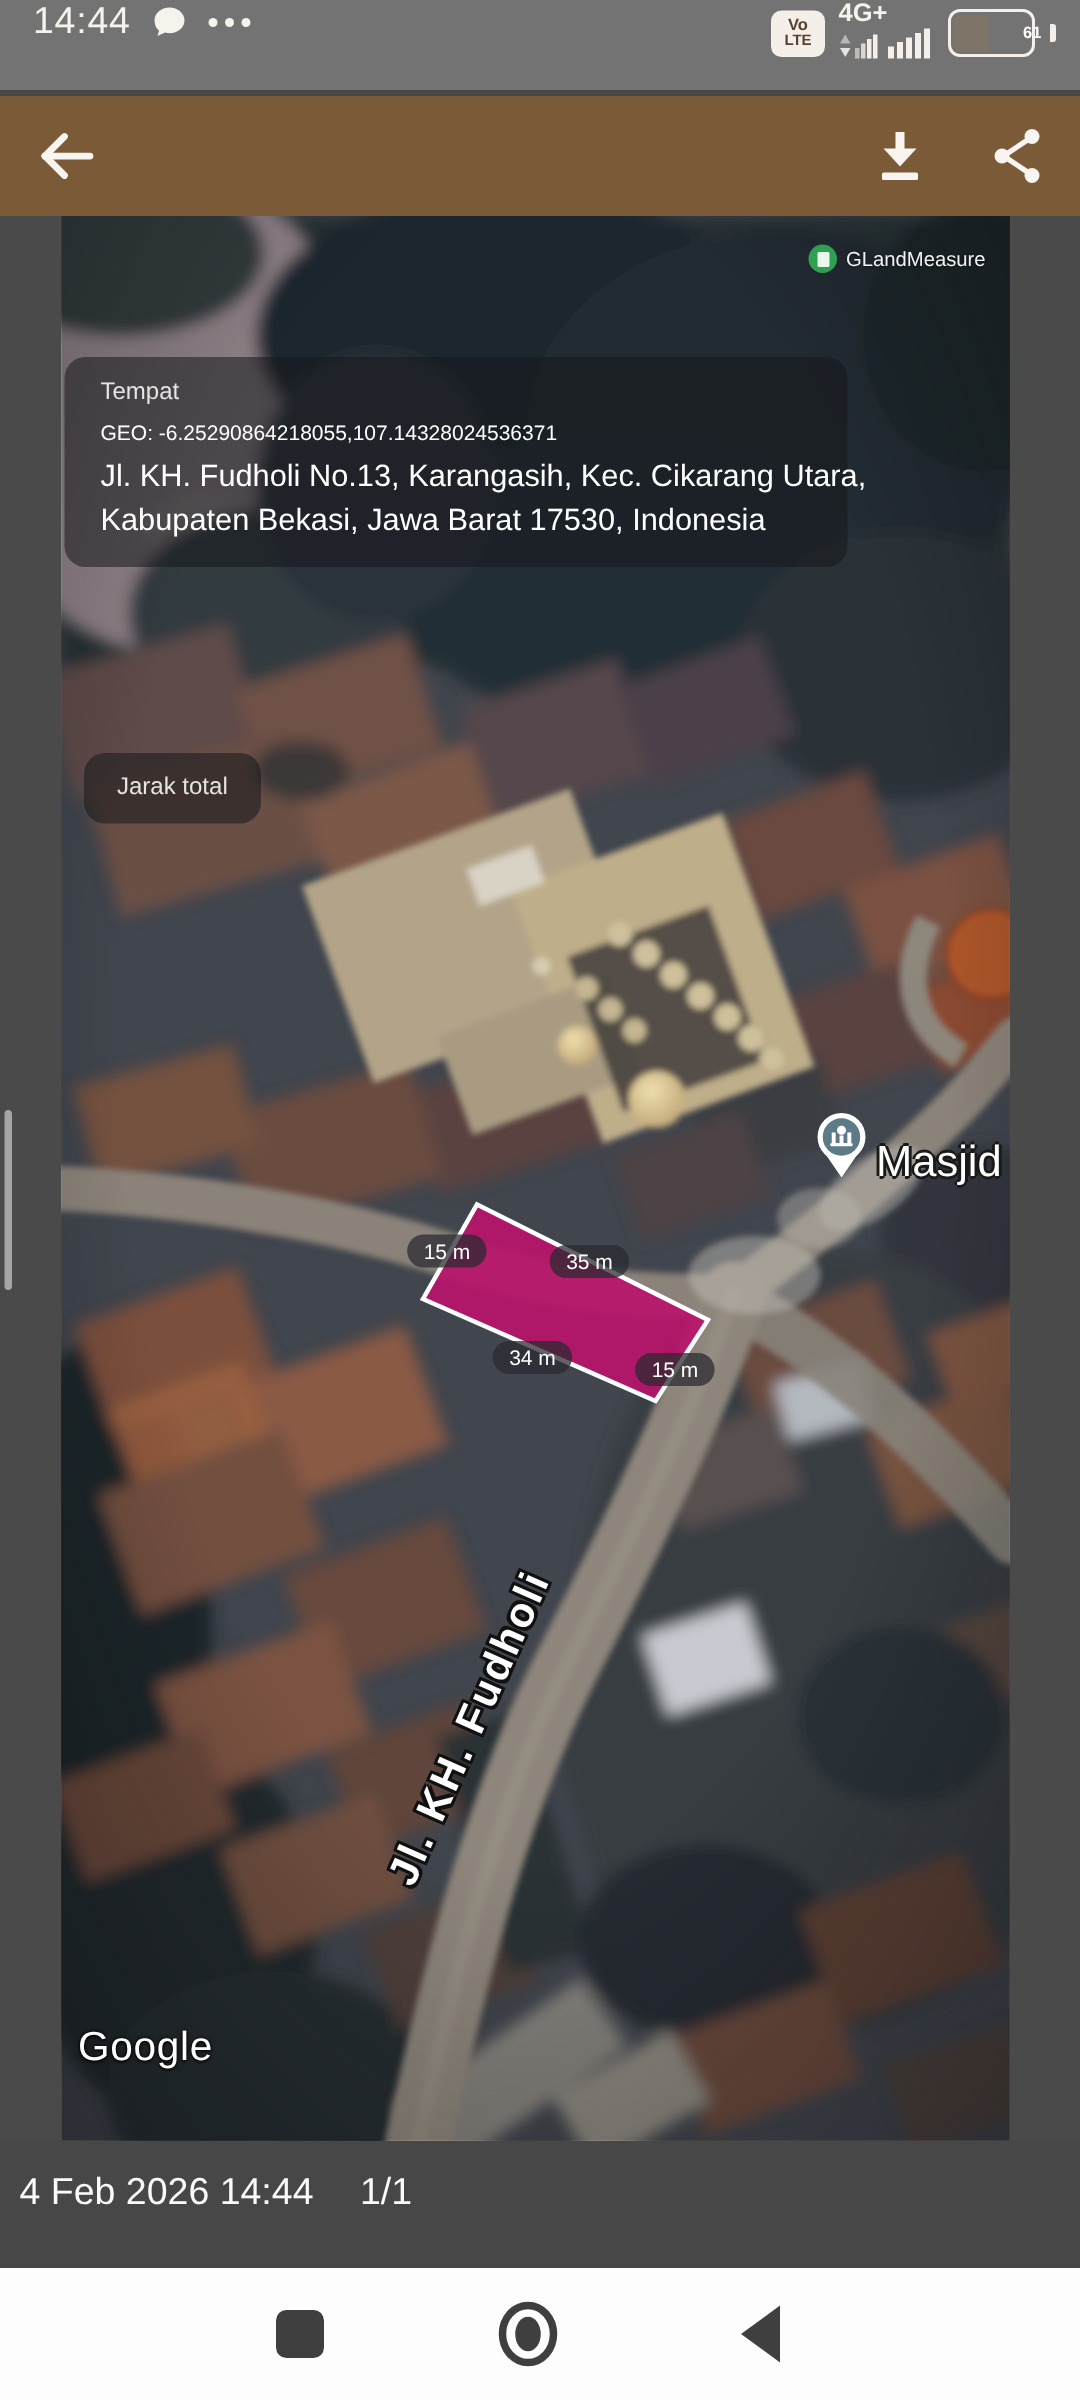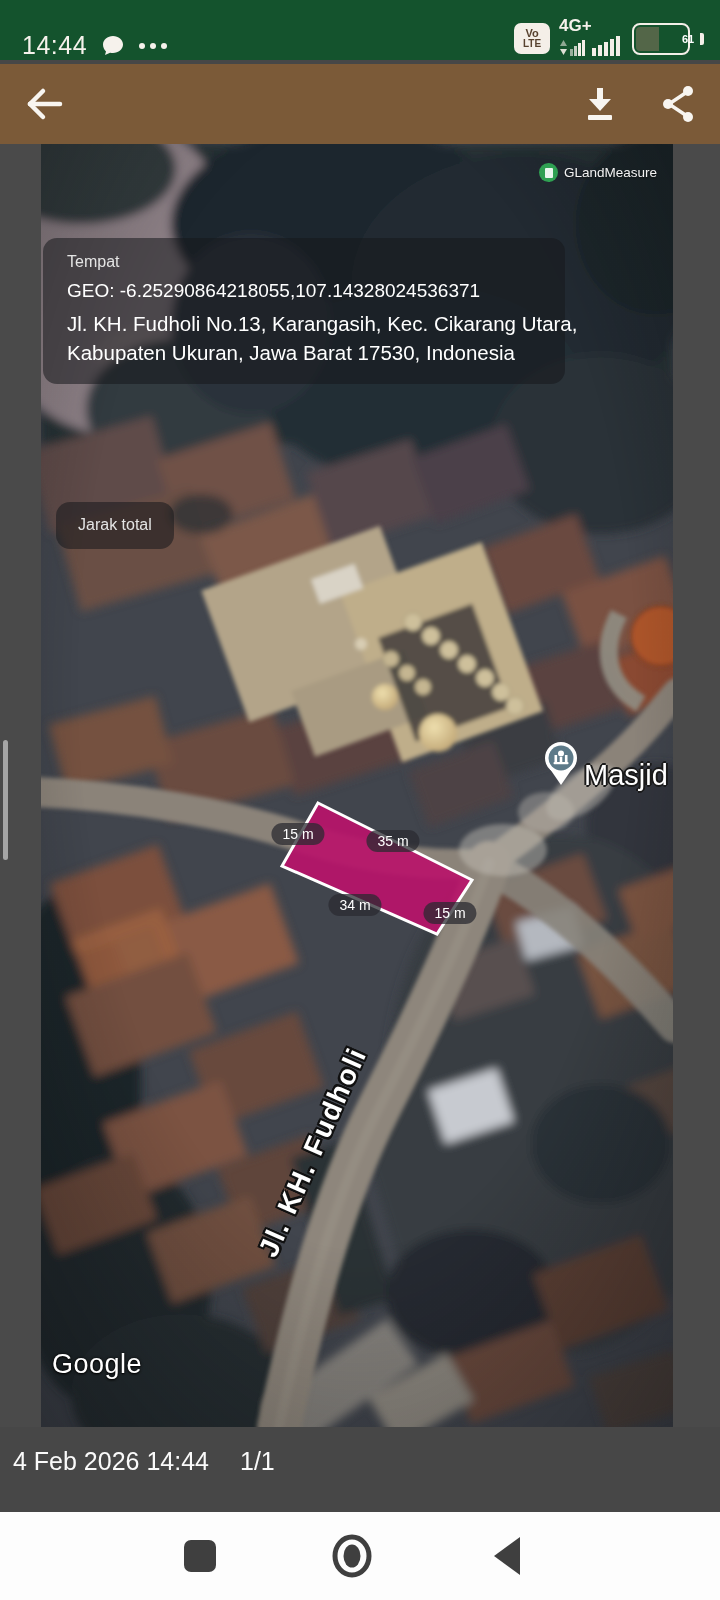--- a/index.html
+++ b/index.html
@@ -1,21 +1,21 @@
 <!DOCTYPE html>
 <html><head>
 <meta charset="utf-8">
 <style>
   html,body{margin:0;padding:0;background:#222;}
   .screen{width:720px;height:1600px;position:relative;overflow:hidden;background:#474747;
           font-family:"Liberation Sans",sans-serif;-webkit-font-smoothing:antialiased;}
 
   
-  .status-bar{position:absolute;left:0;top:0;width:720px;height:60px;background:#14532d;
-              display:flex;align-items:flex-end;justify-content:space-between;padding:0 14px;box-sizing:border-box;color:#f6f2ec;}
+  .status-bar{position:absolute;left:0;top:0;width:720px;height:60px;background:#737373;
+              display:flex;align-items:flex-start;justify-content:space-between;padding:0 14px;box-sizing:border-box;color:#f6f2ec;}
   .sb-left{display:flex;align-items:center;gap:14px;margin-left:8px;}
   .sb-time{font-size:25px;letter-spacing:.5px;}
   .sb-bubble svg{display:block;}
   .sb-dots{display:flex;gap:5px;}
   .sb-dots i{width:6px;height:6px;border-radius:50%;background:#f6f2ec;display:block;}
   .sb-right{display:flex;align-items:center;gap:9px;margin-right:2px;}
   .volte{width:36px;height:31px;background:#f4efe8;border-radius:7px;color:#57422f;
          display:flex;flex-direction:column;align-items:center;justify-content:center;line-height:1;}
   .volte b{font-size:11px;font-weight:700;}
   .volte b.small{font-size:10px;}
@@ -55,21 +55,21 @@
   .wm-icon{width:19px;height:19px;border-radius:50%;background:#2fa052;display:flex;align-items:center;justify-content:center;}
   .wm-icon i{width:8px;height:10px;background:#eaf6ee;border-radius:1px;display:block;}
   .wm-text{color:#f2f2f2;font-size:13.5px;text-shadow:0 1px 2px rgba(0,0,0,.6);}
   .google{position:absolute;left:11px;top:1205px;color:#fff;font-size:27px;font-weight:500;letter-spacing:.5px;
           text-shadow:0 0 3px rgba(0,0,0,.8),0 1px 2px #000;}
 
   
   .card{position:absolute;background:rgba(22,24,28,.55);border-radius:14px;color:#fff;box-sizing:border-box;}
   .card .lbl{font-size:16px;color:#e4e4e4;}
   .place-card{left:2px;top:94px;width:522px;padding:15px 14px 17px 24px;}
-  .place-card .geo{font-size:19px;margin-top:9px;white-space:nowrap;}
+  .place-card .geo{font-size:14px;margin-top:9px;white-space:nowrap;}
   .place-card .addr{font-size:20.5px;margin-top:8px;line-height:1.4;white-space:nowrap;}
   .value-card{padding:14px 22px 15px 22px;}
   .area-card{left:15px;top:246px;}
   .dist-card{left:15px;top:358px;}
   .value-card .val{font-size:30px;margin-top:7px;white-space:nowrap;}
 
   
   .viewer-footer{position:absolute;left:0;top:1427px;width:720px;height:68px;background:#474747;
                  display:flex;align-items:center;color:#fafafa;font-size:25px;}
   .vf-date{margin-left:13px;}
@@ -331,21 +331,21 @@
           </span>
         <span class="wm-text">GLandMeasure</span>
       </span>
 
       <span class="google">Google</span>
 
       <div class="card place-card">
         <div class="lbl">Tempat</div>
         <div class="geo">GEO: -6.25290864218055,107.14328024536371</div>
         <div class="addr">Jl. KH. Fudholi No.13, Karangasih, Kec. Cikarang Utara,</div>
-        <div class="addr" style="margin-top:0;">Kabupaten Ukuran, Jawa Barat 17530, Indonesia</div>
+        <div class="addr" style="margin-top:0;">Kabupaten Bekasi, Jawa Barat 17530, Indonesia</div>
       </div>
       <div class="card value-card dist-card">
         <div class="lbl">Jarak total</div>
       </div>
 
     </div>
   </div>
 
   <div class="viewer-footer">
     <span class="vf-date">4 Feb 2026 14:44</span>

